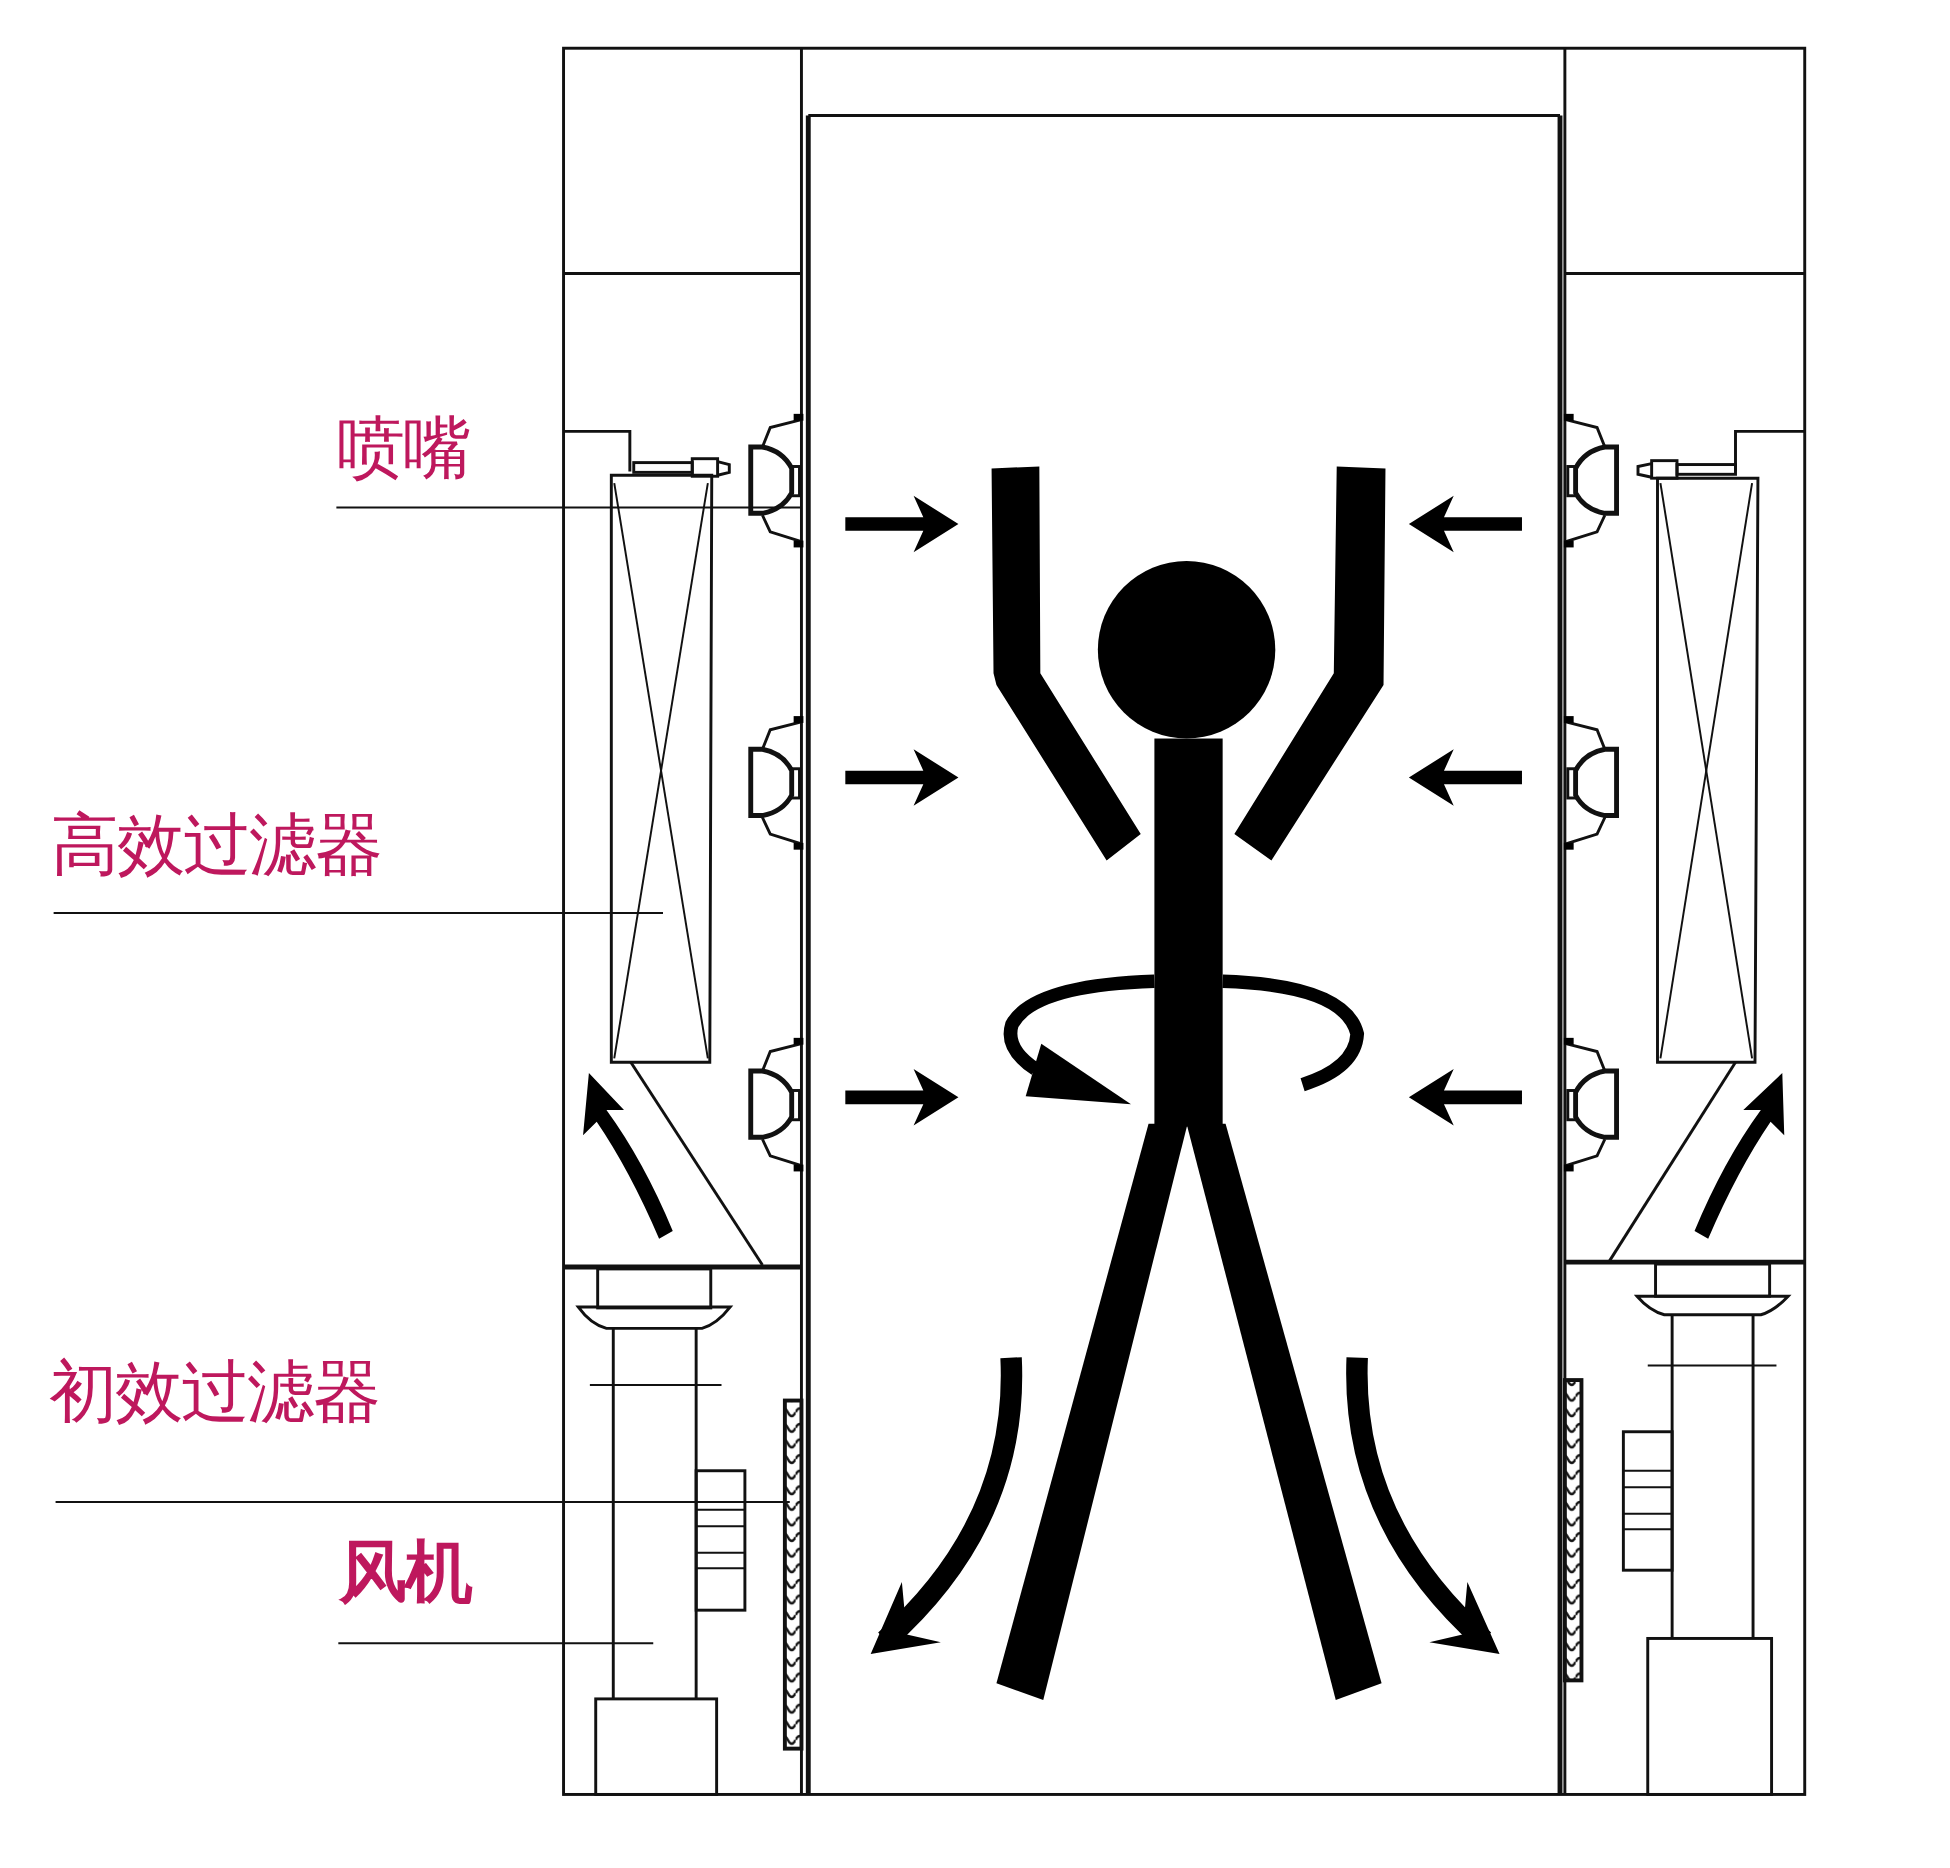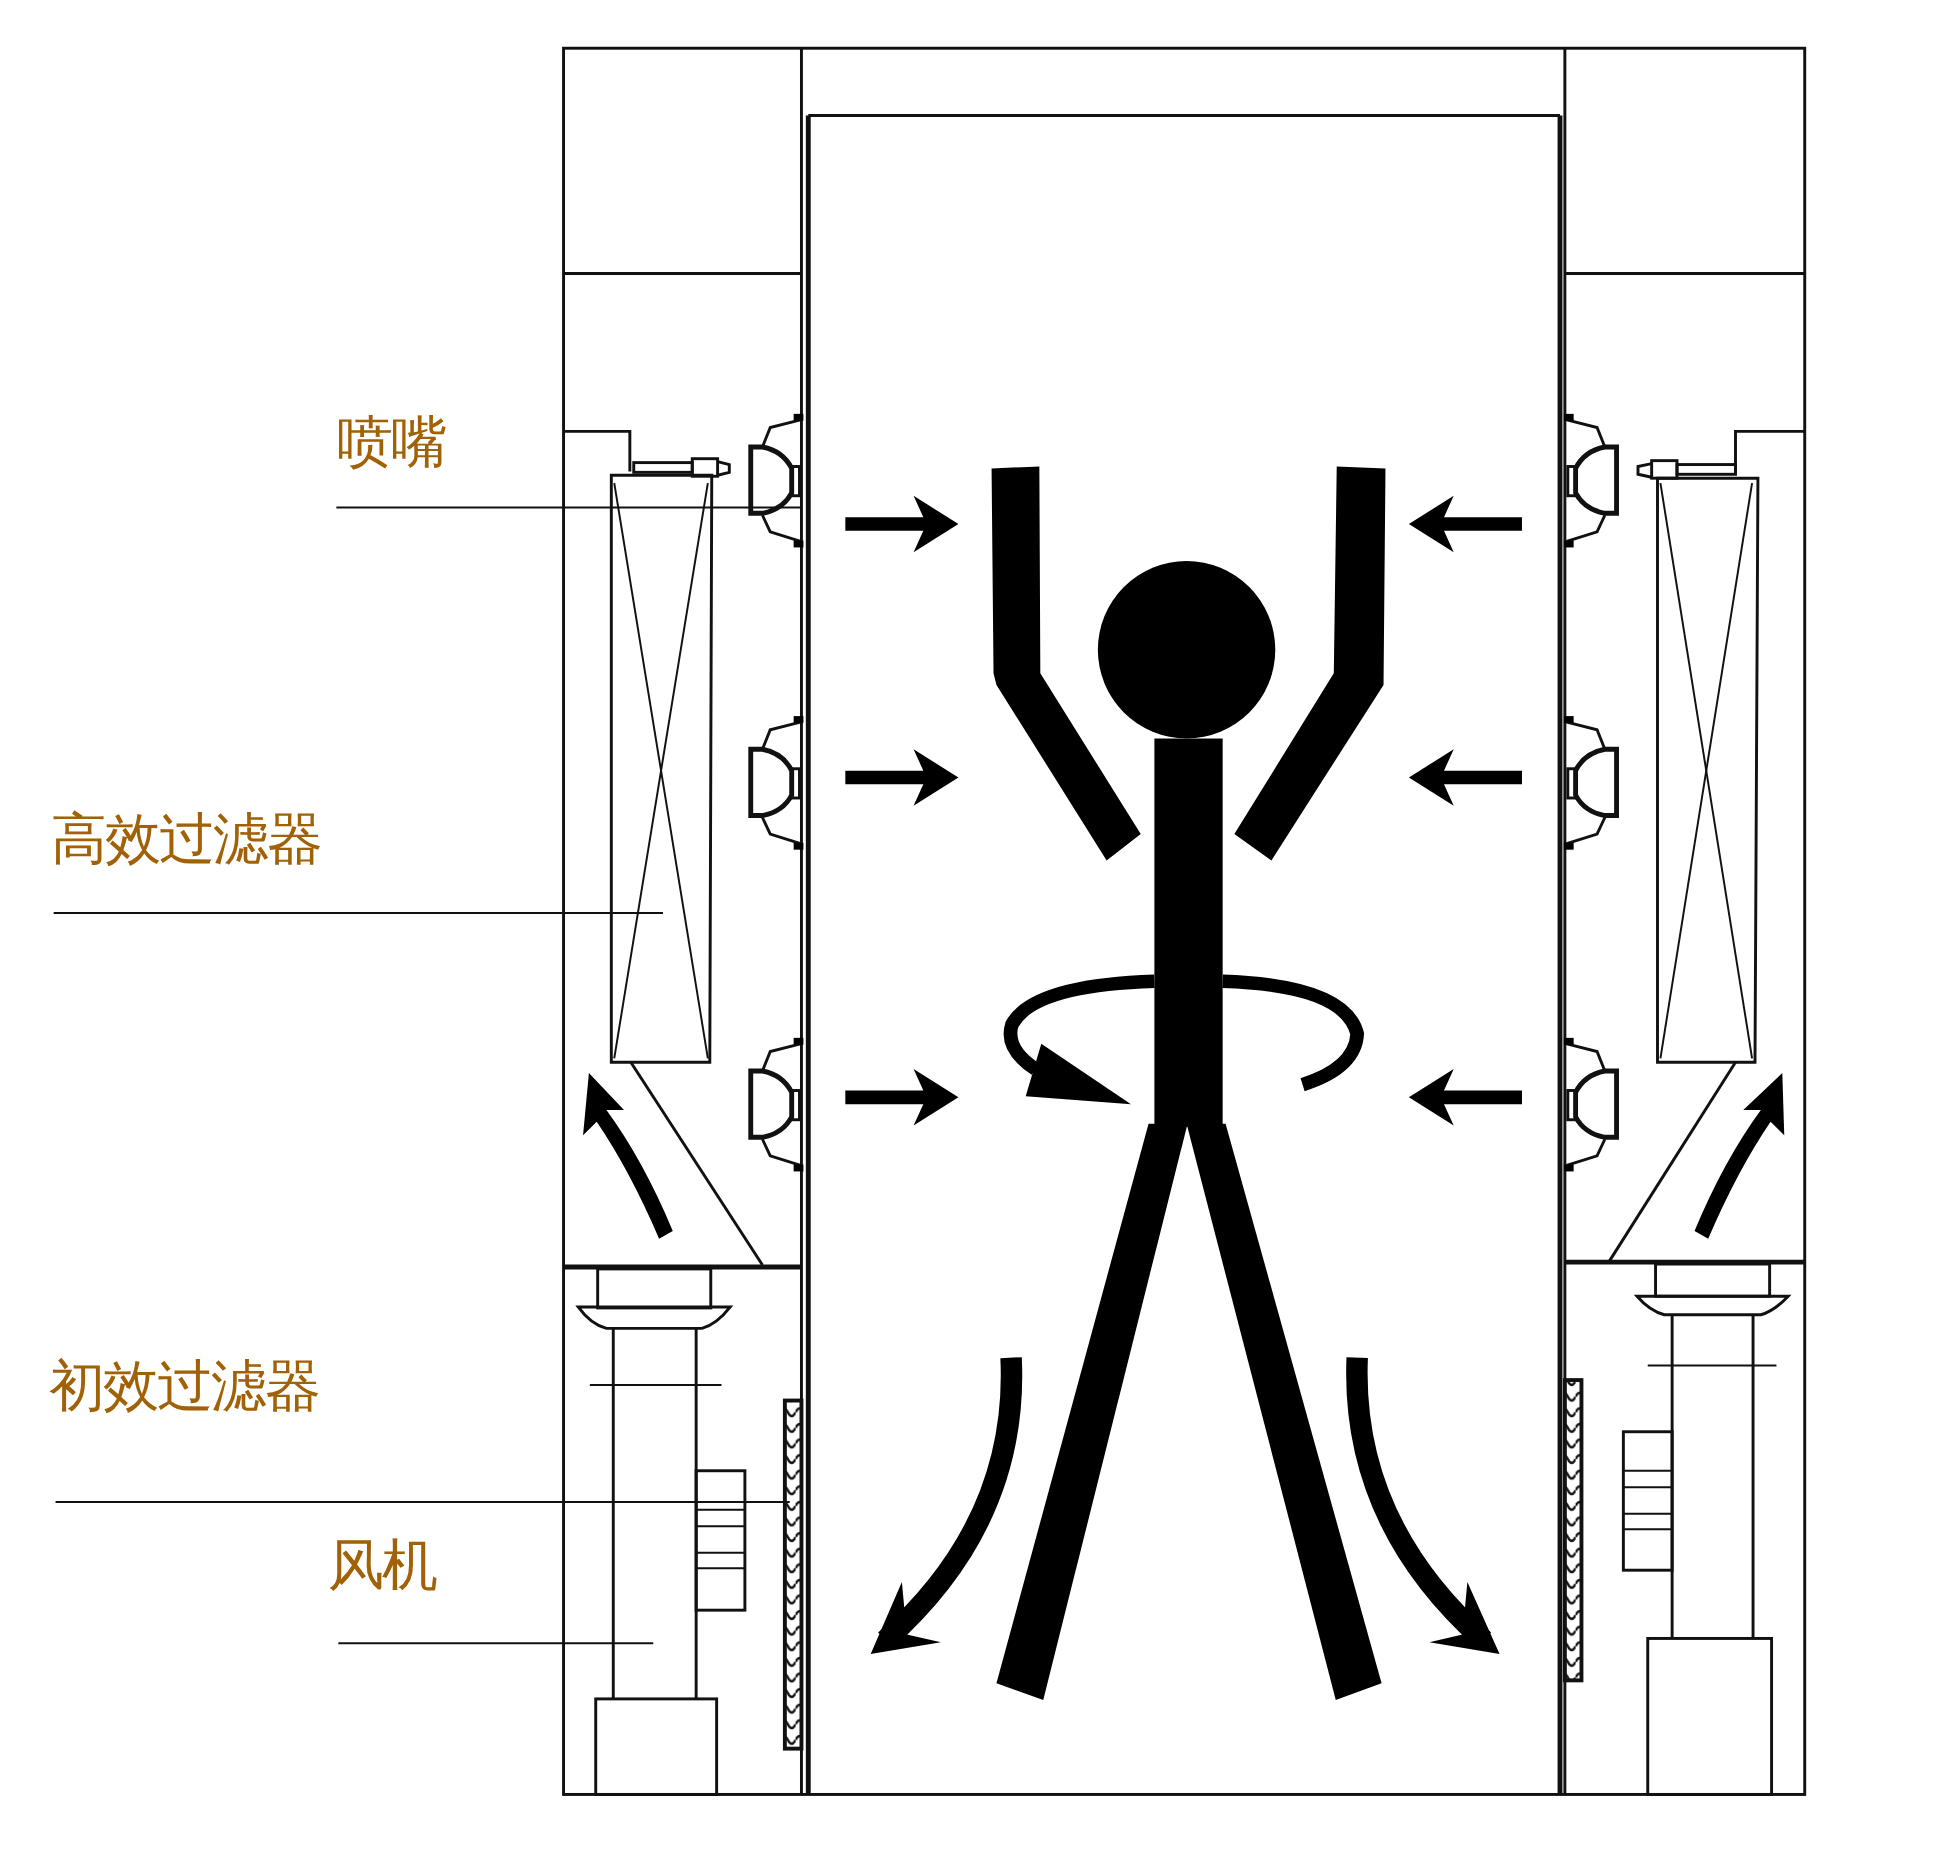--- a/index.html
+++ b/index.html
@@ -1,18 +1,18 @@
 <!DOCTYPE html>
 <html><head>
 <meta charset="utf-8">
 <style>
   html, body { margin:0; padding:0; background:#ffffff; }
   body { width:1950px; height:1869px; position:relative; overflow:hidden; font-family:"DejaVu Sans", sans-serif; }
   #diagram { position:absolute; left:0; top:0; width:1950px; height:1869px; }
-  .label { position:absolute; font-family:"DejaVu Serif", serif; color:#a16207; font-size:56px; line-height:1; letter-spacing:-2px; white-space:nowrap; }
+  .label { position:absolute; font-family:"DejaVu Serif", serif; color:#be185d; font-size:68px; line-height:1; letter-spacing:-2px; white-space:nowrap; }
   .ln { stroke:#111; stroke-width:3; fill:none; }
   .lnt { stroke:#111; stroke-width:2; fill:none; }
   .lnb { stroke:#111; stroke-width:5; fill:none; }
   .blk { fill:#000; stroke:none; }
 </style>
 </head>
 <body>
 
 <div id="diagram">
 <svg width="1950" height="1869" viewBox="0 0 2000 1916" xmlns="http://www.w3.org/2000/svg">
@@ -164,14 +164,14 @@
   <g>
     <path d="M1392 1392 Q1385 1560 1522 1682" stroke="#000" stroke-width="22" fill="none"></path>
     <path class="blk" d="M1505 1622 L1538 1696 L1466 1684 L1500 1676 Z"></path>
   </g>
 </svg>
 </div>
 
 <div class="label" style="left:337px; top:414px;">喷嘴</div>
 <div class="label" style="left:51px; top:811px;text-align:center;">高效过滤器</div>
 <div class="label" style="left:49px; top:1358px;">初效过滤器</div>
-<div class="label" style="left:328px; top:1537px;">风机</div>
+<div class="label" style="left:339px; top:1537px;font-weight:bold;">风机</div>
 
 
 </body></html>

